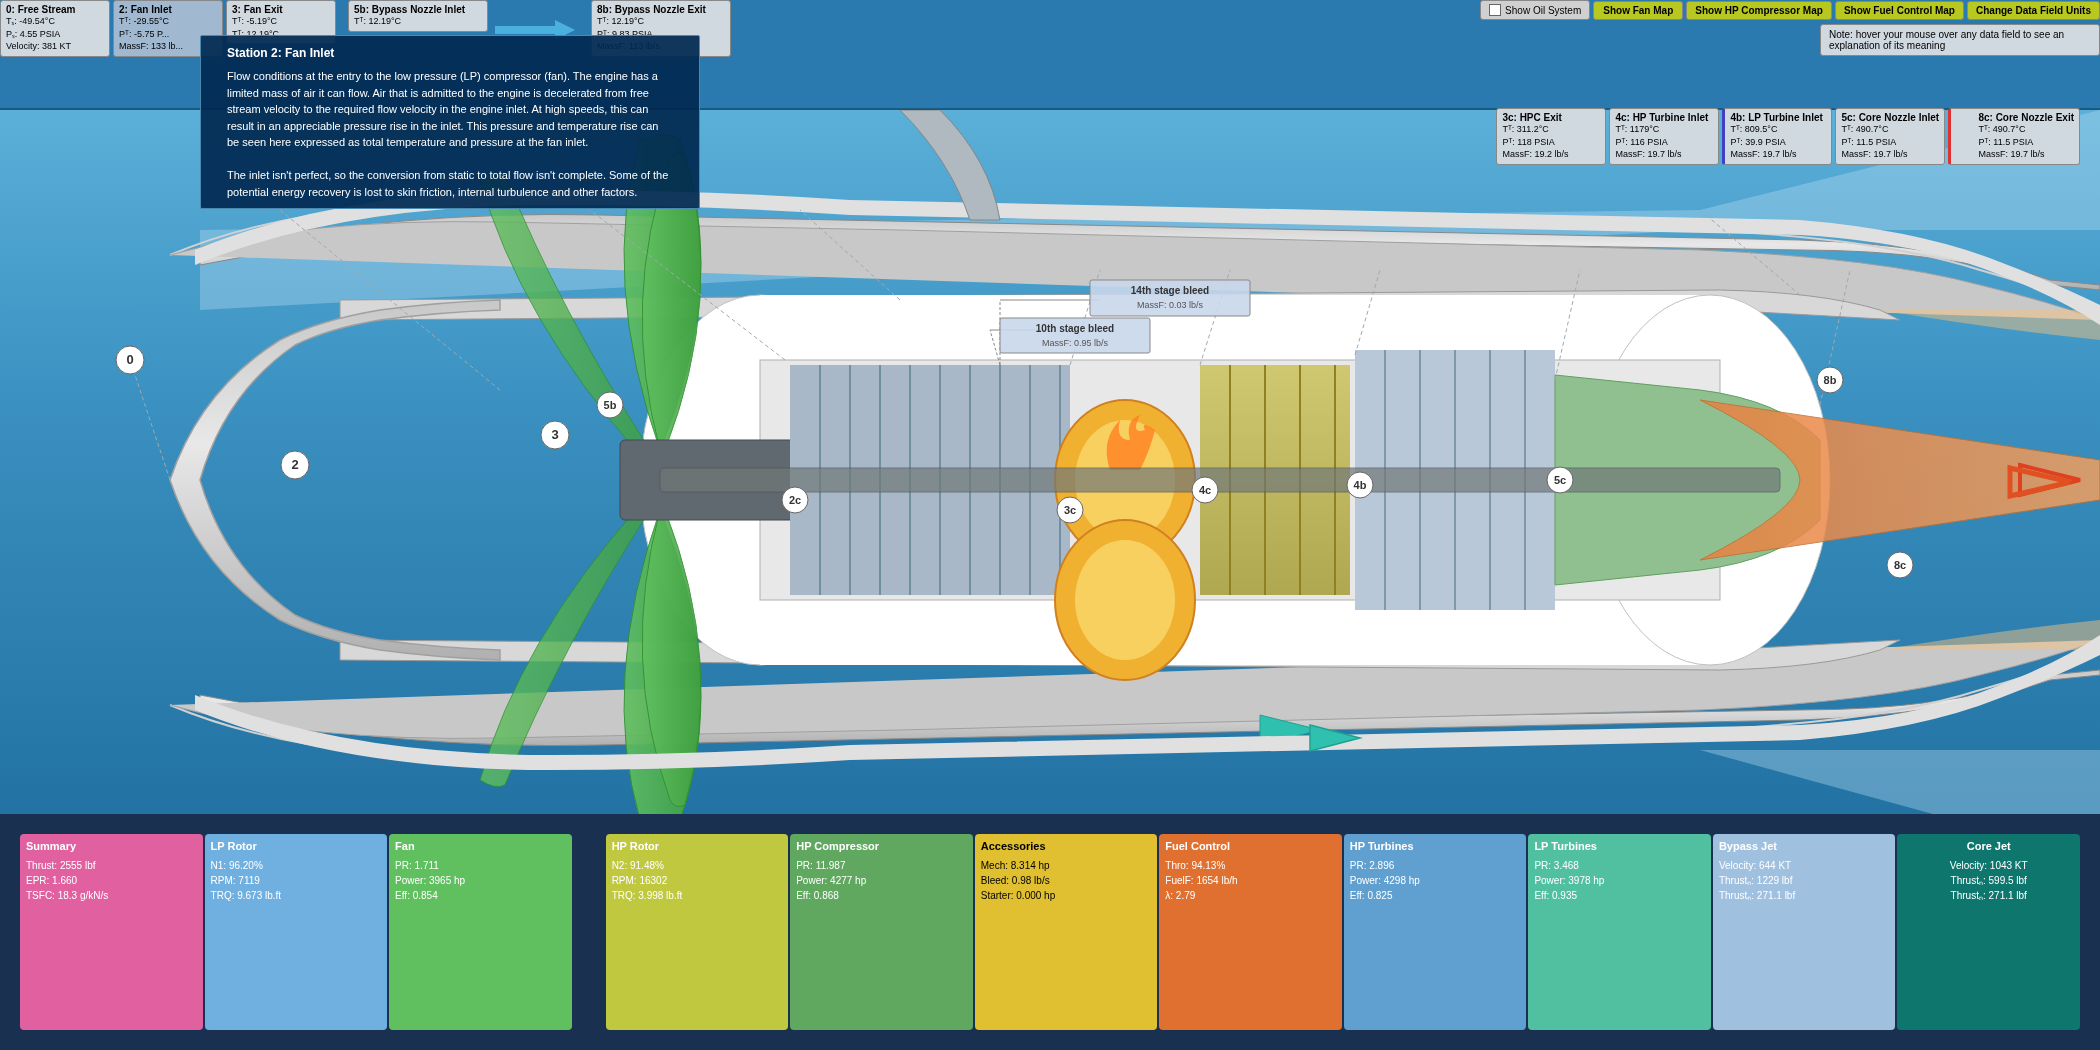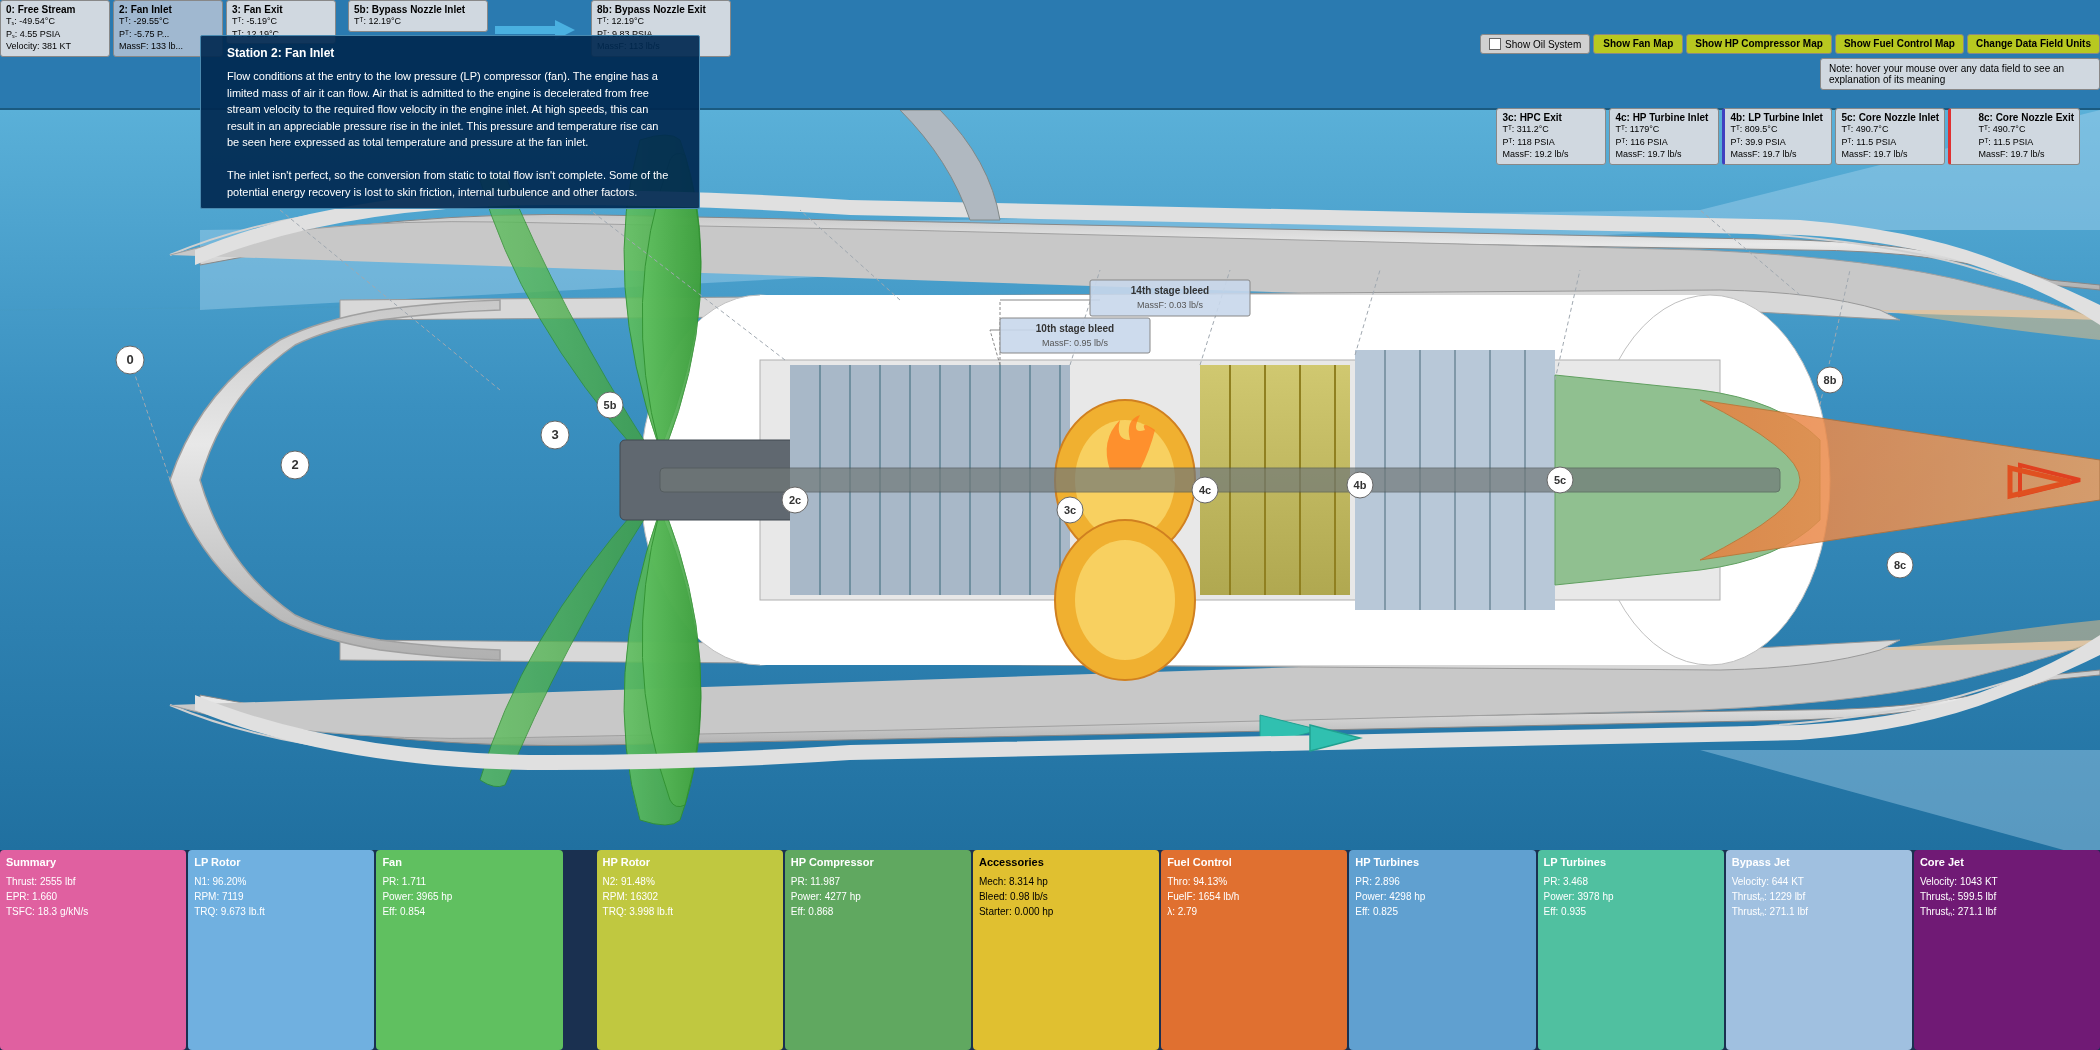--- a/index.html
+++ b/index.html
@@ -134,24 +134,24 @@
       bottom: 200px;
       left: 0; right: 0;
       background: linear-gradient(180deg, #3a9acc 0%, #2a7ab0 40%, #1a6a9a 100%);
       overflow: hidden;
     }
 
     
     .summary-bar {
       position: absolute;
       bottom: 0; left: 0; right: 0;
-      height: 200px;
+      height: 236px;
       display: flex;
       gap: 2px;
-      padding: 0;
+      padding: 20px;
       background: #1a3050;
       z-index: 100;
     }
 
     .summary-card {
       flex: 1;
       border-radius: 4px;
       padding: 4px 6px;
       font-size: 10px;
       line-height: 1.5;
@@ -166,21 +166,21 @@
     .card-summary { background: #e060a0; color: white; }
     .card-lprotor { background: #70b0e0; color: white; }
     .card-fan { background: #60c060; color: white; }
     .card-hprotor { background: #c0c840; color: white; margin-left: 32px; }
     .card-hpcompressor { background: #60a860; color: white; }
     .card-accessories { background: #e0c030; color: black; }
     .card-fuelcontrol { background: #e07030; color: white; }
     .card-hpturbines { background: #60a0d0; color: white; }
     .card-lpturbines { background: #50c0a0; color: white; }
     .card-bypassjet { background: #a0c0e0; color: white; }
-    .card-corejet { background: #701a75; color: white; }
+    .card-corejet { background: #0f766e; color: white; text-align: center; }
 
     .header-top-row {
       display: flex;
       align-items: flex-start;
       gap: 3px;
       width: 100%;
     }
 
     .stations-group {
       display: flex;
@@ -192,21 +192,21 @@
       margin-left: auto;
       display: flex;
       flex-direction: column;
       gap: 4px;
       align-items: flex-end;
     }
 
     .controls-row1 {
       display: flex;
       gap: 3px;
-      margin-top: 34px;
+      align-items: center;
     }
   </style>
 </head>
 <body>
 
 <div class="header">
   <div class="header-top-row">
     <div class="stations-group">
 
       <div class="station-box">

